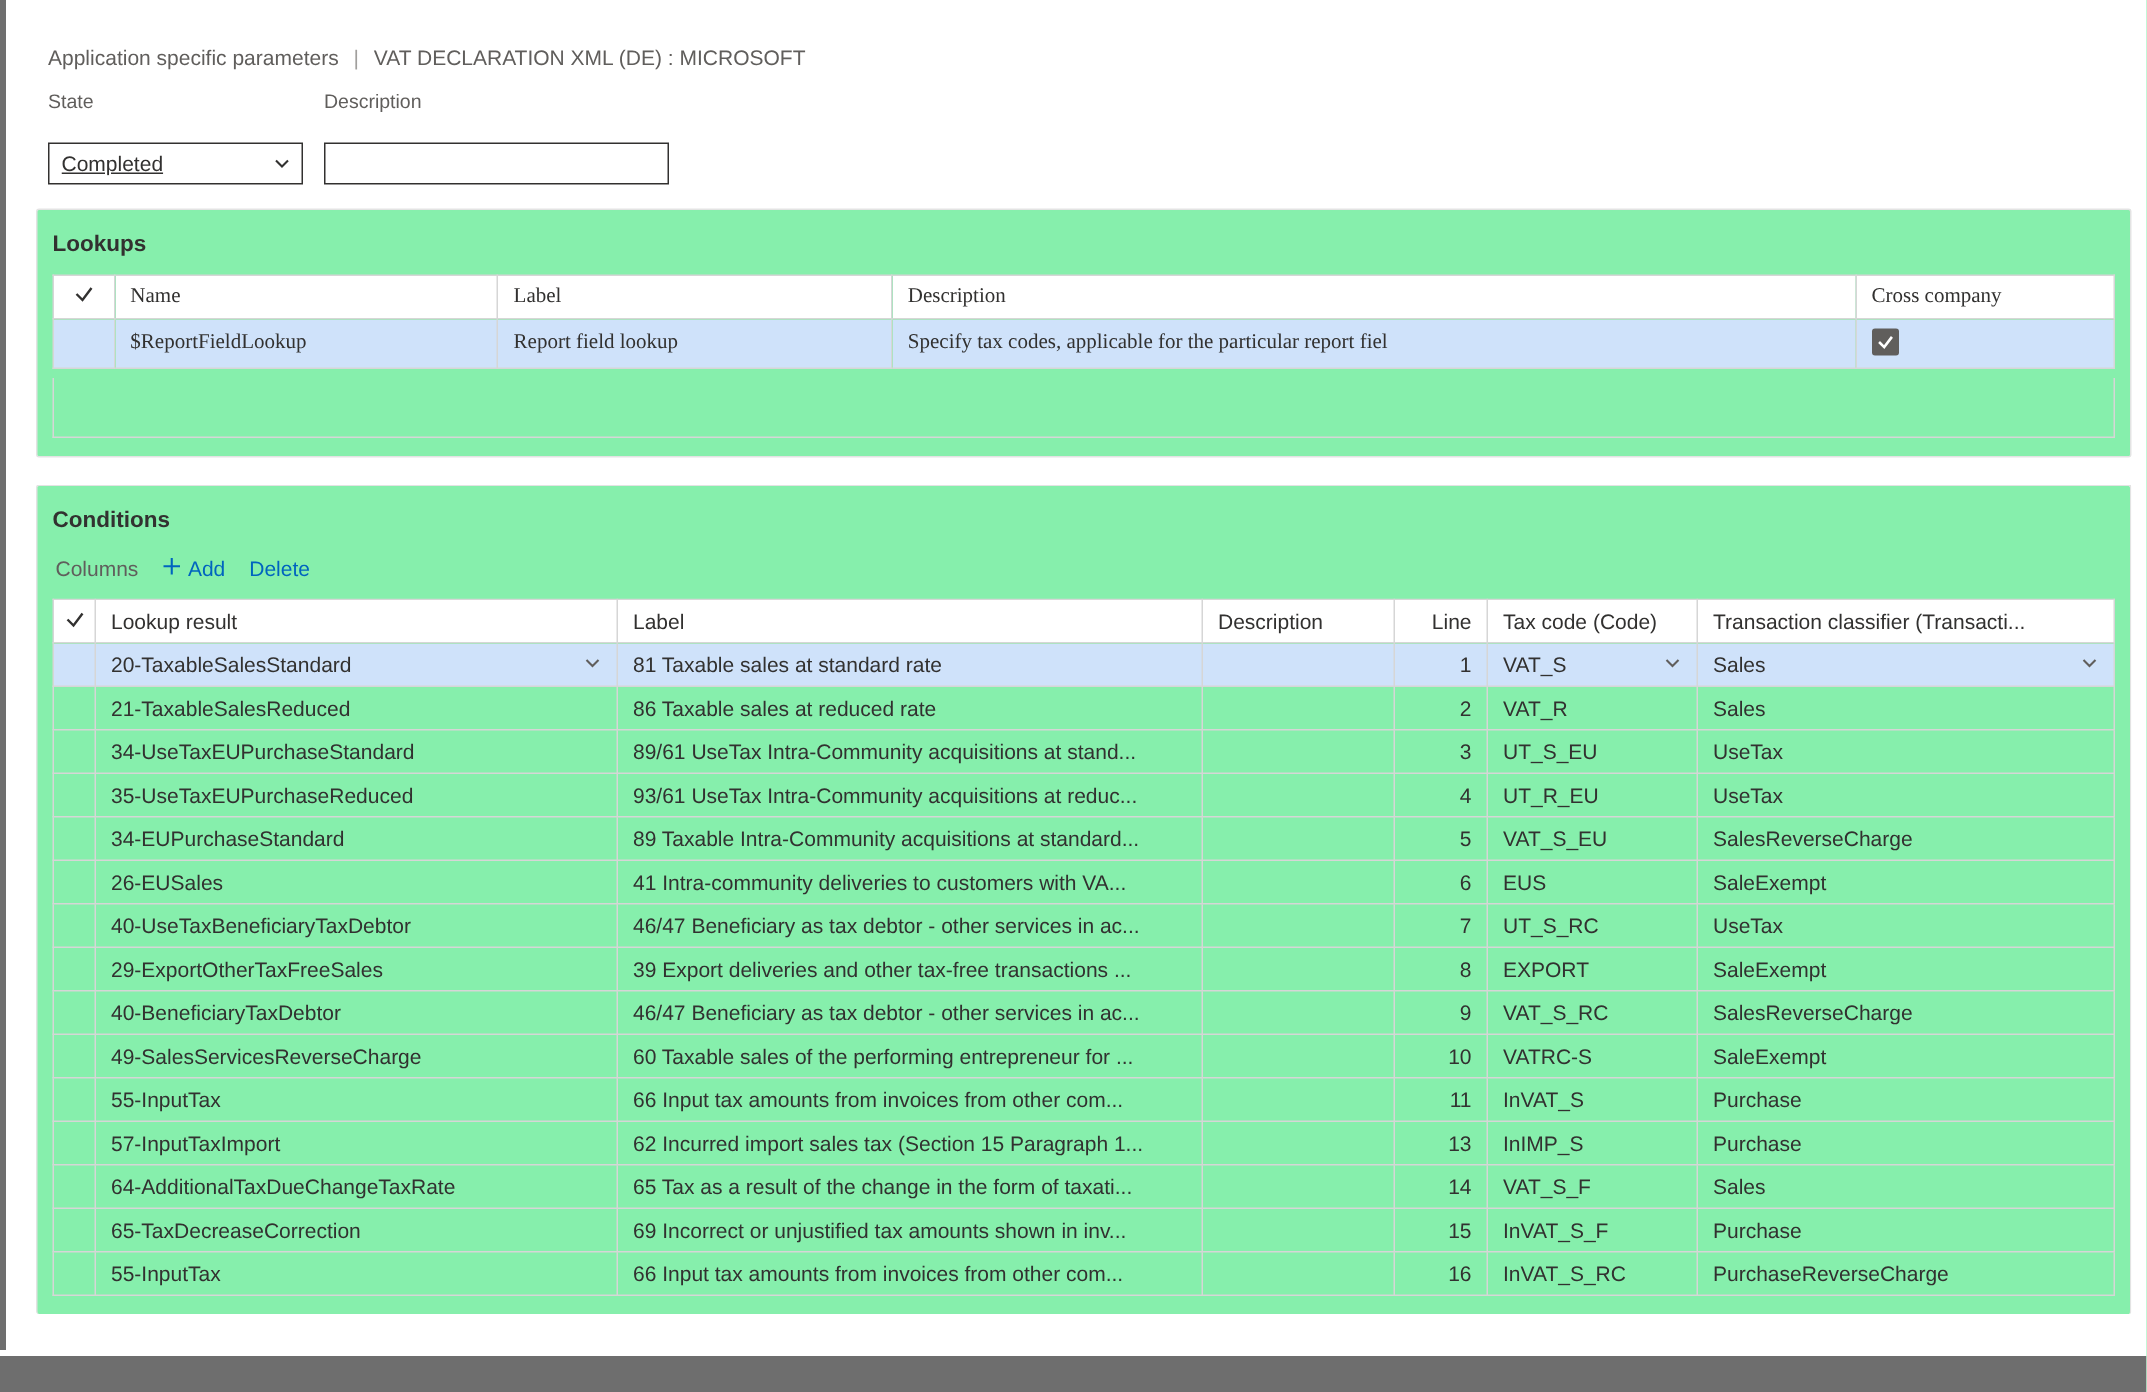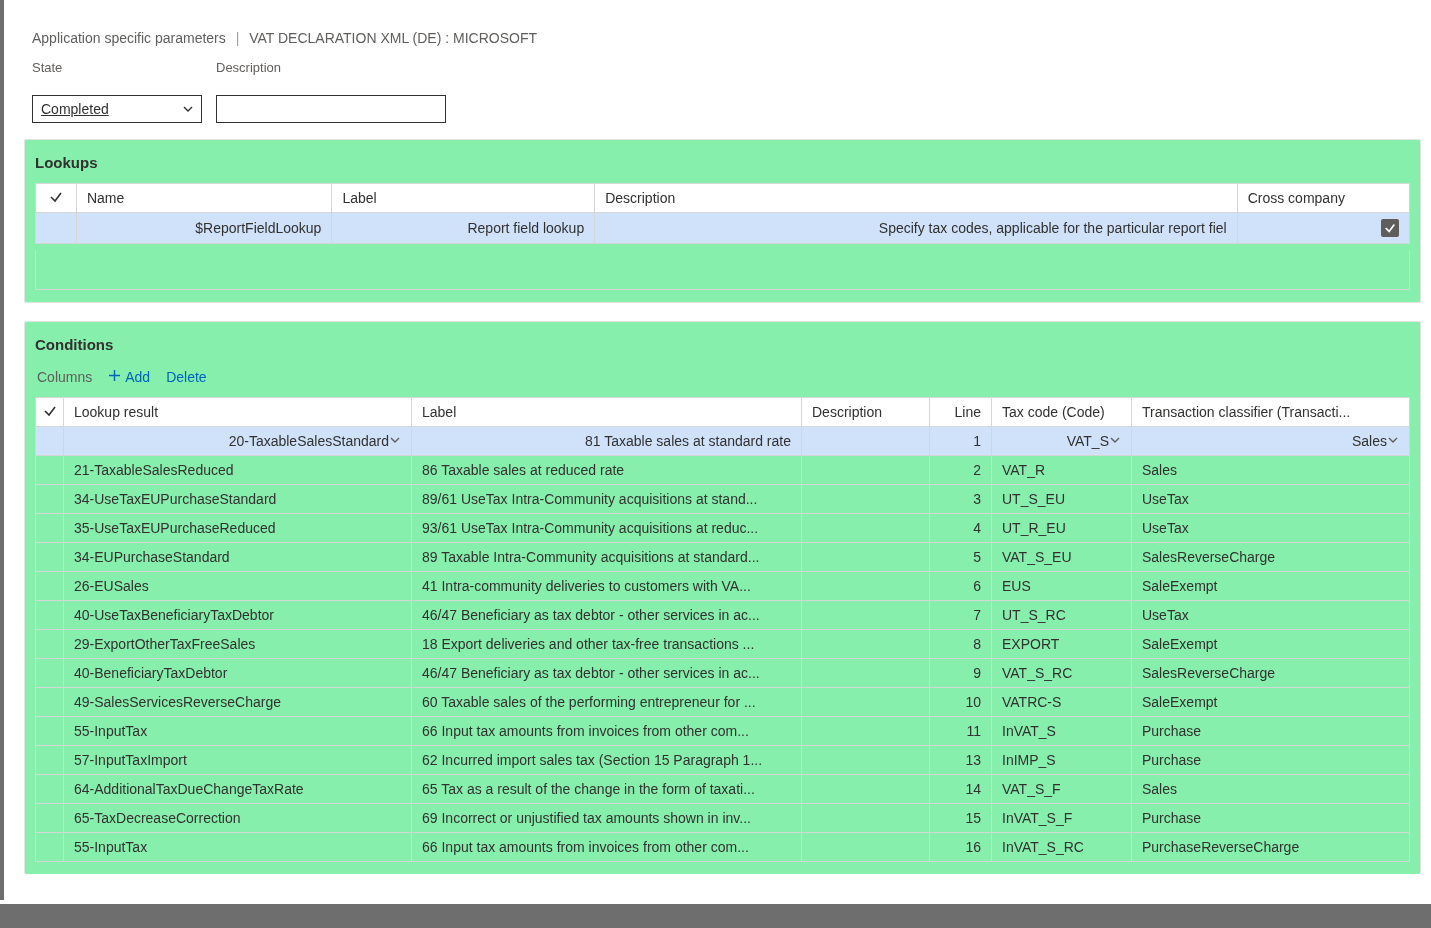--- a/index.html
+++ b/index.html
@@ -83,21 +83,21 @@
     height: 29px;
   }
   .grid th {
     background: #fff;
     color: #323130;
     font-size: 14px;
   }
   .grid td { font-size: 14px; }
   .grid .sel-col { width: 28px; text-align: center; padding: 0; }
   .checkmark-head { color: #323130; }
-  .row-selected td { background: #cfe2fa; text-align: right; }
+  .row-selected td { background: #cfe2fa; }
 
   .chev-svg { width: 12px; height: 12px; }
   .check-svg { width: 14px; height: 14px; }
 
   .cond-toolbar {
     display: flex;
     align-items: center;
     gap: 16px;
     padding: 4px 12px 12px 12px;
     font-size: 14px;
@@ -110,21 +110,21 @@
 
   .cell-chev {
     float: right; color: #605e5c;
   }
   .cross-checkbox {
     display: inline-flex; width: 18px; height: 18px;
     background: #605e5c; color: #fff;
     align-items: center; justify-content: center;
     border-radius: 2px;
   }
-  .lookups-table { margin-bottom: 6px; }
+  .lookups-table { margin-bottom: 6px; font-family: Liberation Serif, serif; }
   .conditions-table-wrap {
     overflow: hidden;
   }
   .footer-bar {
     height: 26px;
     background: #6e6e6e;
     margin-top: 4px;
   }
 </style>
 </head>
@@ -311,21 +311,21 @@
               <td>40-UseTaxBeneficiaryTaxDebtor</td>
               <td>46/47 Beneficiary as tax debtor - other services in ac...</td>
               <td></td>
               <td class="num-cell">7</td>
               <td>UT_S_RC</td>
               <td>UseTax</td>
             </tr>
             <tr>
               <td class="sel-col"></td>
               <td>29-ExportOtherTaxFreeSales</td>
-              <td>18 Export deliveries and other tax-free transactions ...</td>
+              <td>39 Export deliveries and other tax-free transactions ...</td>
               <td></td>
               <td class="num-cell">8</td>
               <td>EXPORT</td>
               <td>SaleExempt</td>
             </tr>
             <tr>
               <td class="sel-col"></td>
               <td>40-BeneficiaryTaxDebtor</td>
               <td>46/47 Beneficiary as tax debtor - other services in ac...</td>
               <td></td>

